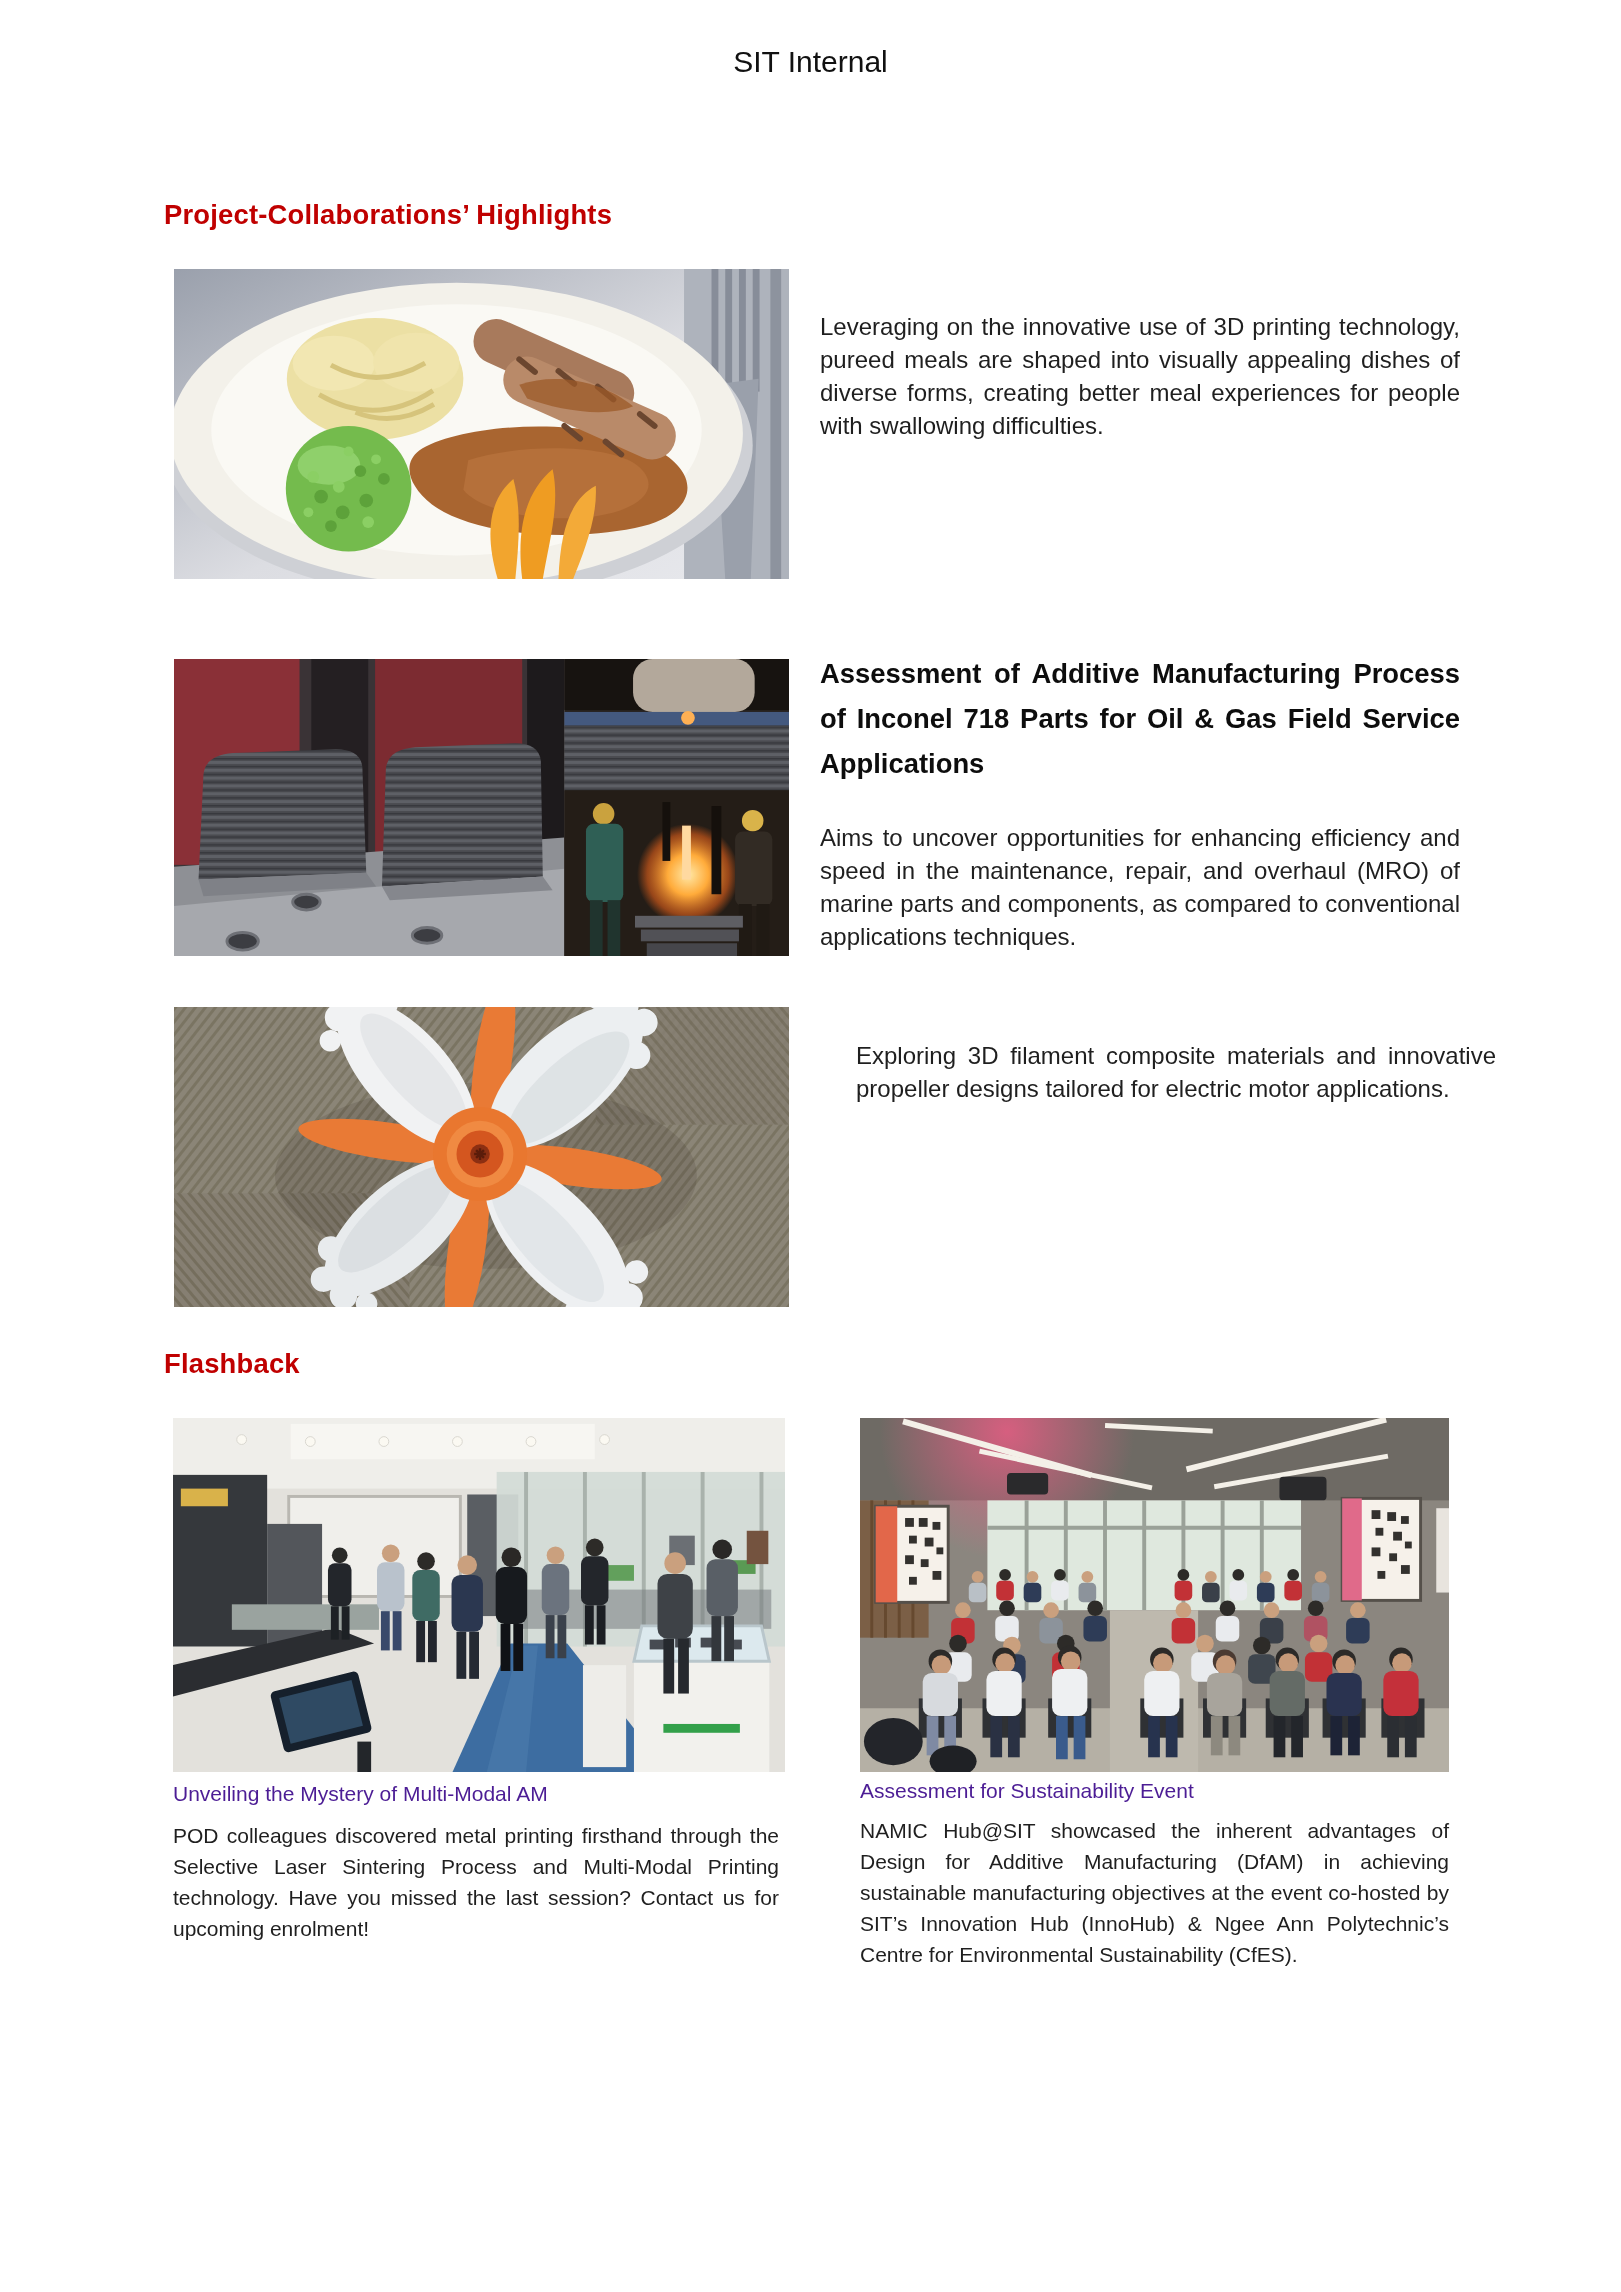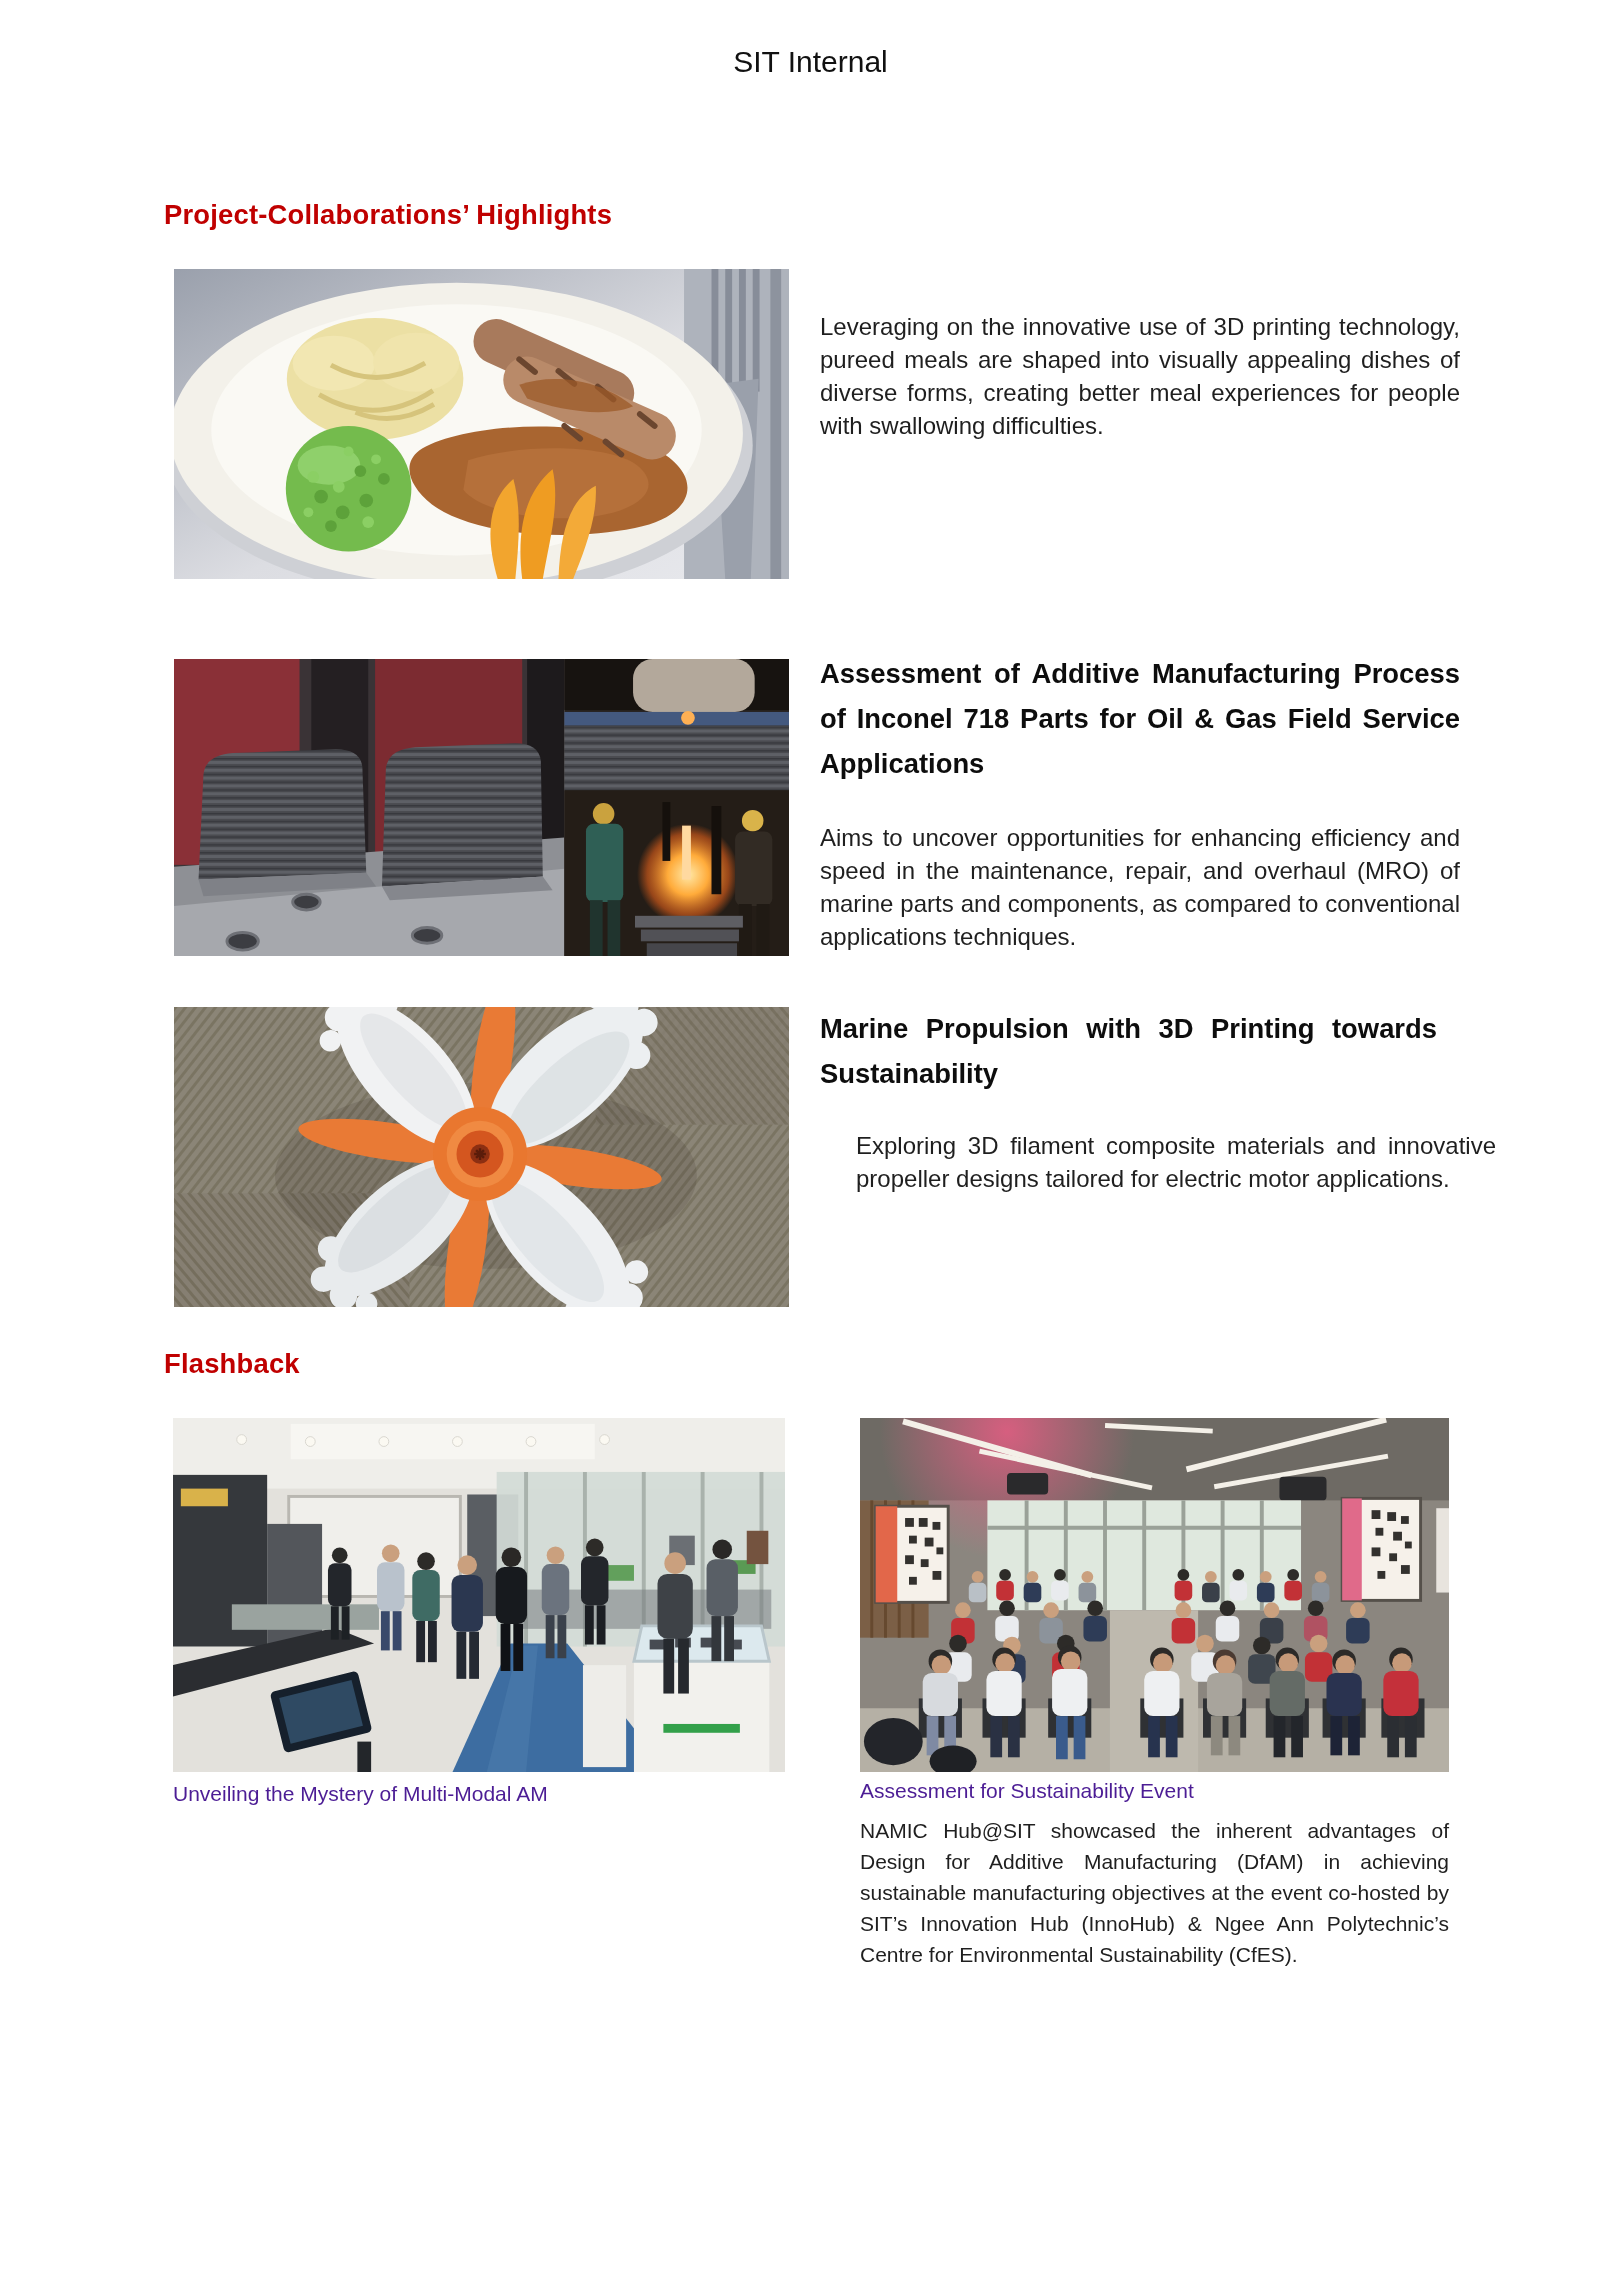--- a/index.html
+++ b/index.html
@@ -240,21 +240,20 @@
           <circle r="34" fill="#f08a42"></circle>
           <circle r="24" fill="#d4561f"></circle>
           <circle r="10" fill="#8c2f12"></circle>
           <path d="M-6,0 L6,0 M0,-6 L0,6 M-4,-4 L4,4 M-4,4 L4,-4" stroke="#5a1c0a" stroke-width="2.5"></path>
         </g>
       </g>
     </svg>
   </div>
 
   <div class="txt" style="left:820px;top:1006px;width:617px;">
-    <h2 class="art-head">Marine Propulsion with 3D Printing towards Sustainability</h2>
     <p class="art-body" style="margin-top:33px;width:640px;margin-left:36px;">Exploring 3D filament composite materials and innovative propeller designs tailored for electric motor applications.</p>
   </div>
 
   <div class="sec-title" style="left:164px;top:1348px;">Flashback</div>
 
   <div class="ph" style="left:173px;top:1418px;width:612px;height:354px;">
     <svg viewBox="0 0 624 361" preserveAspectRatio="none">
       <rect width="624" height="361" fill="#e3e1dc"></rect>
       <rect width="624" height="72" fill="#efeeea"></rect>
       <rect x="120" y="6" width="310" height="36" fill="#f7f6f2"></rect>
@@ -558,20 +557,21 @@
             <rect x="556" y="304" width="12" height="42" fill="#2b2e33"></rect>
         </g>
         <ellipse cx="34" cy="330" rx="30" ry="24" fill="#23252a"></ellipse>
         <ellipse cx="95" cy="350" rx="24" ry="16" fill="#1f2125"></ellipse>
       </g>
     </svg>
   </div>
 
   <div class="txt" style="left:173px;top:1782px;width:606px;">
     <h3 class="fb-head">Unveiling the Mystery of Multi-Modal AM</h3>
+    <p class="fb-body" style="margin-top:13.7px;">POD colleagues discovered metal printing firsthand through the Selective Laser Sintering Process and Multi-Modal Printing technology. Have you missed the last session? Contact us for upcoming enrolment!</p>
   </div>
 
   <div class="txt" style="left:860px;top:1779px;width:589px;">
     <h3 class="fb-head">Assessment for Sustainability Event</h3>
     <p class="fb-body" style="margin-top:11.8px;">NAMIC Hub@SIT showcased the inherent advantages of Design for Additive Manufacturing (DfAM) in achieving sustainable manufacturing objectives at the event co-hosted by SIT’s Innovation Hub (InnoHub) &amp; Ngee Ann Polytechnic’s Centre for Environmental Sustainability (CfES).</p>
   </div>
 
 </div>
 
 

